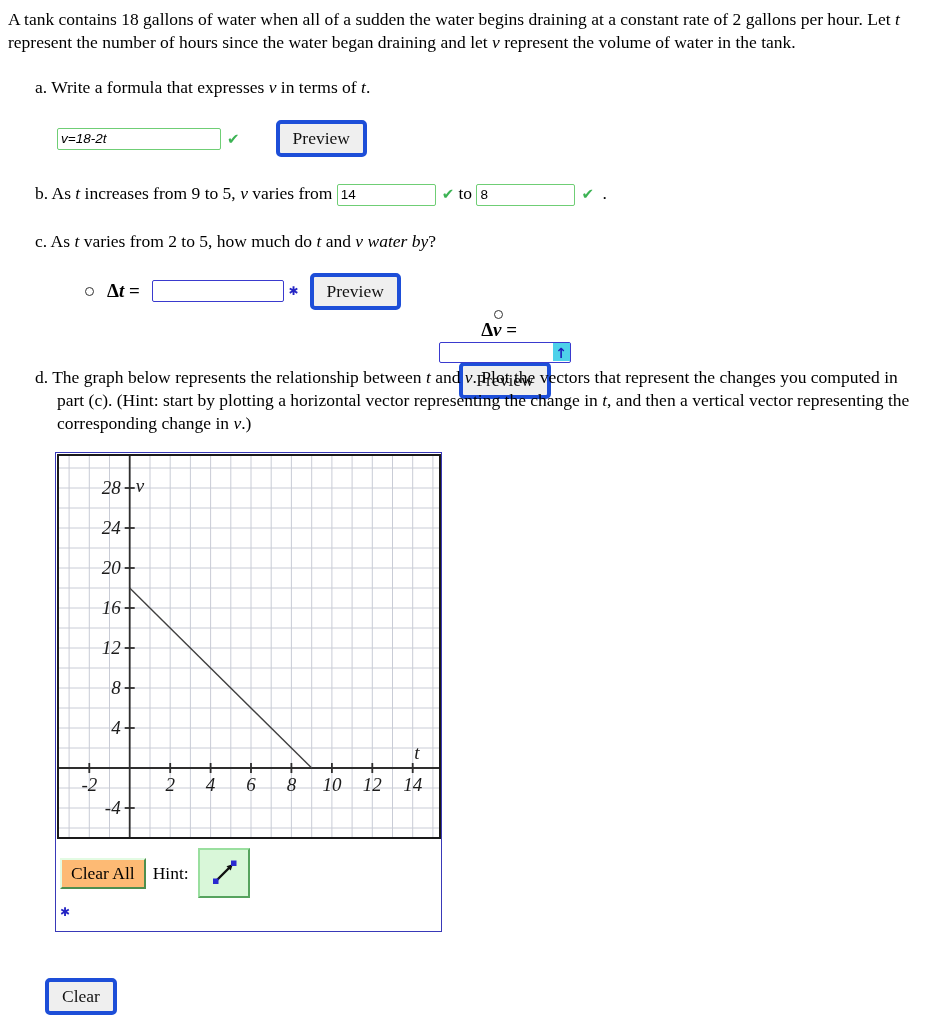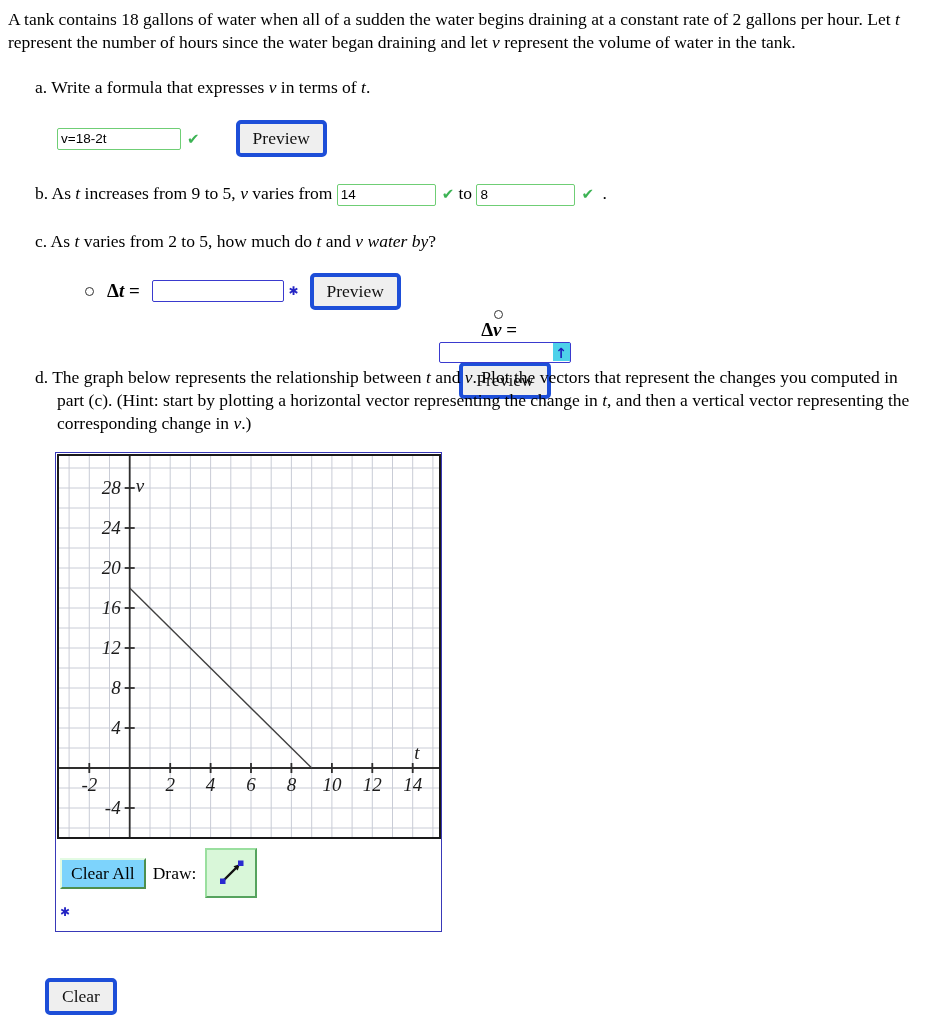--- a/index.html
+++ b/index.html
@@ -23,21 +23,21 @@
     font-size:13.5px;
     height:22px;
     padding:0 3px;
     box-sizing:border-box;
     border-radius:2px;
     color:#000;
     background:#fff;
   }
   .green-border{border:1.5px solid #6fce75;}
   .blue-border{border:1.5px solid #3a3ace;}
-  .w-a{width:124px;}
+  .w-a{width:164px;font-style:italic;}
   .w-b{width:99px;vertical-align:middle;}
   .w-c{width:132px;height:24px;}
   .check{
     font-family:"DejaVu Sans", sans-serif;
     color:#3cb354;font-size:15px;
     margin-left:6px;margin-right:4px;
     vertical-align:middle;
   }
   .blue-ast{
     font-family:"DejaVu Sans", sans-serif;
@@ -80,21 +80,21 @@
   .graph-frame{
     width:380px;height:381px;
     border:2px solid #1a1a1a;
     box-sizing:content-box;
     background:#fff;
   }
   .graph-frame svg{display:block;}
   .gcontrols{margin:9px 0 0 3px;display:flex;align-items:center;}
   .clear-btn{
     font-family:"Liberation Serif", serif;font-size:17.5px;color:#000;
-    background:#7dd3fc;
+    background:#fdba74;
     border:2px solid;
     border-color:#e3fbe3 #4e8f4e #4e8f4e #e3fbe3;
     padding:3px 9px;cursor:pointer;
   }
   .draw-label{margin:0 9px 0 7px;}
   .tool-btn{
     width:52px;height:50px;
     background:#d9f7d9;
     border:2px solid;
     border-color:#9adf9f #56a35e #56a35e #9adf9f;
@@ -223,21 +223,21 @@
         <text x="61.7" y="158.0" text-anchor="end" font-family="Liberation Serif, serif" font-style="italic" font-size="19" fill="#1c1c1c">16</text>
         <text x="61.7" y="118.0" text-anchor="end" font-family="Liberation Serif, serif" font-style="italic" font-size="19" fill="#1c1c1c">20</text>
         <text x="61.7" y="78.0" text-anchor="end" font-family="Liberation Serif, serif" font-style="italic" font-size="19" fill="#1c1c1c">24</text>
         <text x="61.7" y="38.0" text-anchor="end" font-family="Liberation Serif, serif" font-style="italic" font-size="19" fill="#1c1c1c">28</text>
         <text x="357.8" y="303.0" text-anchor="middle" font-family="Liberation Serif, serif" font-style="italic" font-size="19" fill="#1c1c1c">t</text>
         <text x="76.8" y="36.0" text-anchor="start" font-family="Liberation Serif, serif" font-style="italic" font-size="19" fill="#1c1c1c">v</text>
       </svg>
   </div>
   <div class="gcontrols">
     <button class="clear-btn">Clear All</button>
-    <span class="draw-label">Draw:</span>
+    <span class="draw-label">Hint:</span>
     <button class="tool-btn">
       <svg width="34" height="34" viewBox="0 0 34 34">
         <line x1="9" y1="25" x2="23" y2="11" stroke="#111" stroke-width="2.4"></line>
         <polygon points="26,8 19.5,10.3 23.7,14.5" fill="#111"></polygon>
         <rect x="6" y="22.5" width="5.5" height="5.5" fill="#2a2ad0"></rect>
         <rect x="24" y="4.5" width="5.5" height="5.5" fill="#2a2ad0"></rect>
       </svg>
     </button>
   </div>
   <div class="gstatus">

